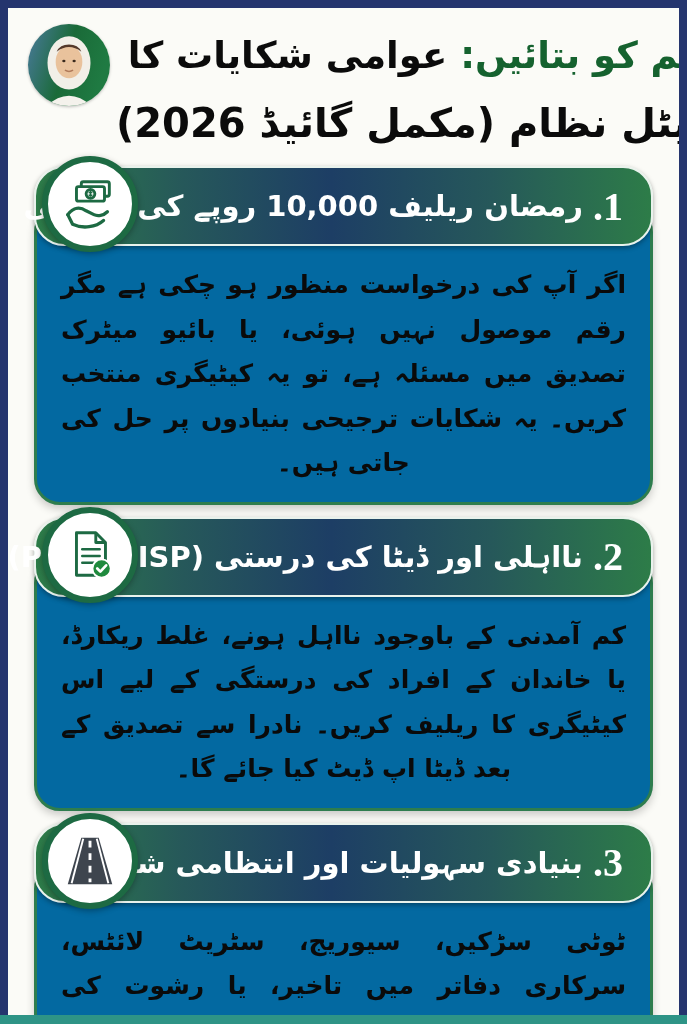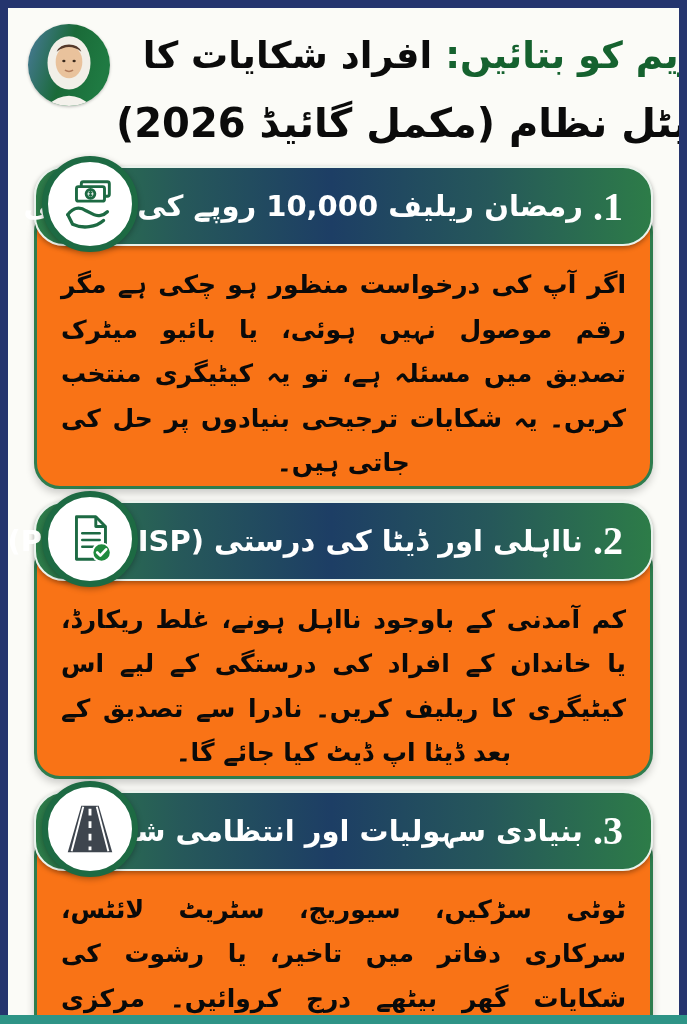--- a/index.html
+++ b/index.html
@@ -33,24 +33,24 @@
   .sec-num{font-family:"Liberation Serif","DejaVu Serif",serif;font-size:40px;font-weight:bold;}
   .sec-title{font-size:29px;font-weight:bold;white-space:nowrap;}
   .sec-icon{
     position:absolute;z-index:3;top:-10px;left:8px;width:96px;height:96px;
     background:#fff;border:6px solid #1d6a43;border-radius:50%;
     box-shadow:0 2px 6px rgba(0,0,0,.3);
     display:flex;align-items:center;justify-content:center;box-sizing:border-box;
   }
   .bar-bldg{position:absolute;left:42px;top:50%;transform:translateY(-50%);width:52px;}
   .sec-card{
-    position:relative;z-index:1;margin-top:-40px;background:#f97316;
+    position:relative;z-index:1;margin-top:-40px;background:#0369a1;
     border:3px solid #2e7d4e;border-radius:26px;
     box-shadow:0 4px 8px rgba(0,0,0,.2);
-    padding:54px 24px 0;
+    padding:54px 24px 16px;
   }
   .sec-body{
     direction:rtl;font-size:25px;font-weight:600;line-height:1.78;color:#0a0a0a;
     text-align:justify;text-align-last:center;
   }
 </style>
 </head>
 <body>
 
 <div class="content">
@@ -71,21 +71,21 @@
         <ellipse cx="40" cy="37" rx="13" ry="16" fill="#e9c29c"></ellipse>
         <path d="M28 27 q12 -9 24 0 q-3 -7 -12 -7 q-9 0 -12 7 z" fill="#54382a"></path>
         <ellipse cx="35" cy="36" rx="1.6" ry="1.2" fill="#3a2a1d"></ellipse>
         <ellipse cx="45" cy="36" rx="1.6" ry="1.2" fill="#3a2a1d"></ellipse>
         <path d="M36 45 q4 2.5 8 0" stroke="#b07a5a" stroke-width="1.4" fill="none"></path>
       </svg>
     </div>
 
     <div class="title-block">
       <div class="title-line1">
-        <span class="hl">مریم کو بتائیں:</span><span> افراد شکایات کا</span>
+        <span class="hl">مریم کو بتائیں:</span><span> عوامی شکایات کا</span>
       </div>
       <div class="title-line2">ڈیجیٹل نظام (مکمل گائیڈ 2026)</div>
     </div>
 
   </div>
 
   <div class="section">
     <div class="sec-icon">
       <svg viewBox="0 0 60 60" width="58">
         <g stroke="#1d6a43" stroke-width="3" fill="#fff" stroke-linecap="round" stroke-linejoin="round">

